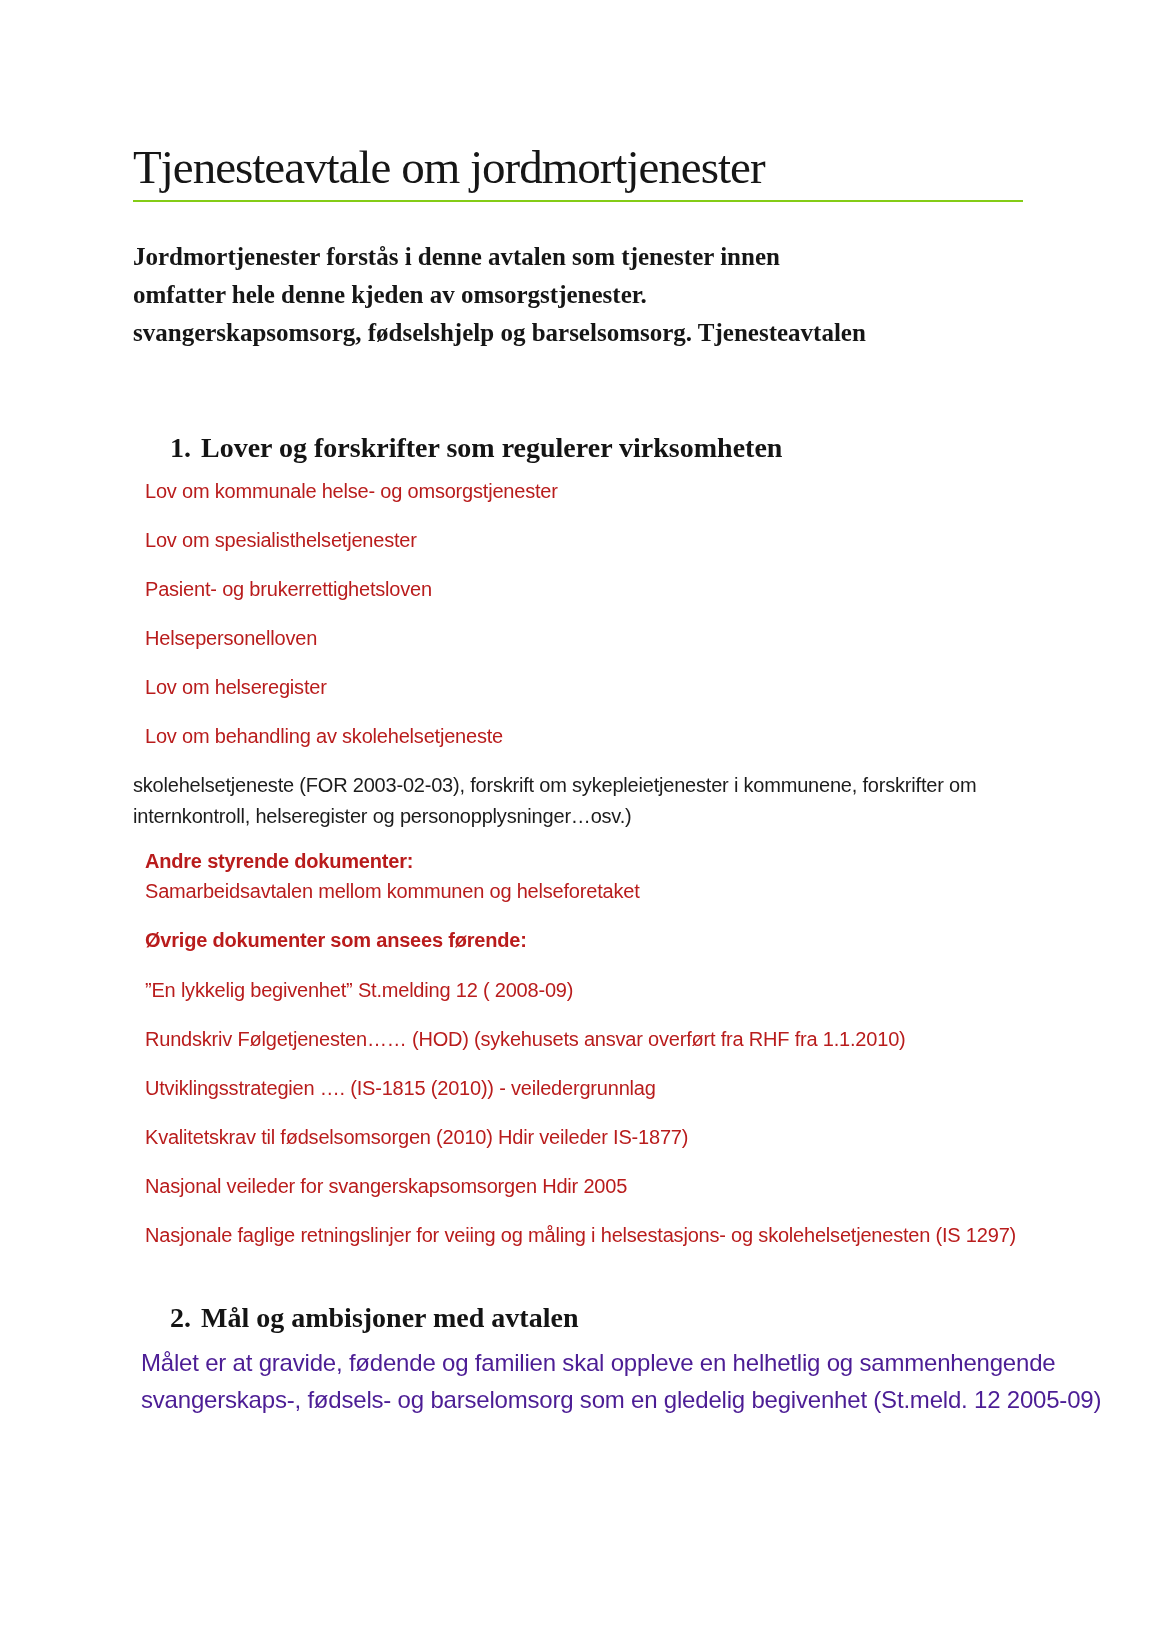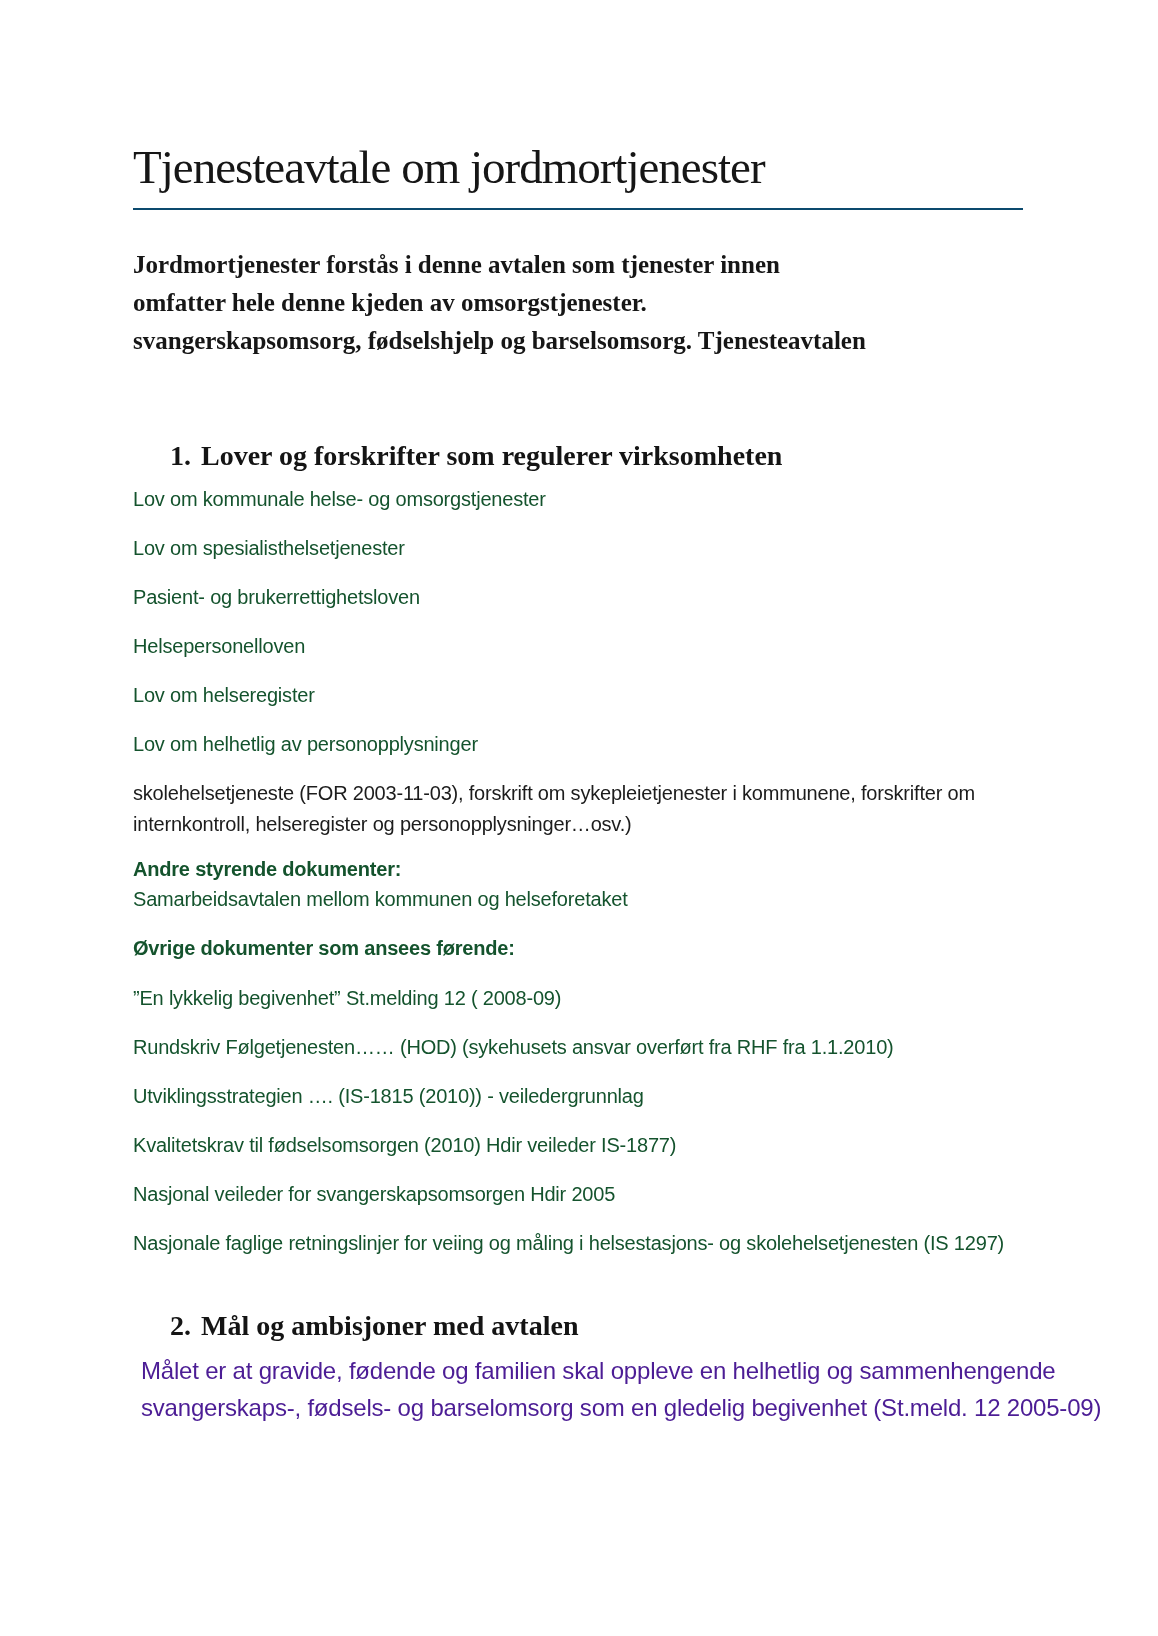--- a/index.html
+++ b/index.html
@@ -14,22 +14,22 @@
     box-sizing: border-box;
     background: #ffffff;
     color: #1a1a1a;
     padding: 140px 135px 0 133px;
     overflow: hidden;
     font-family: "Liberation Sans", "DejaVu Sans", sans-serif;
   }
 
   
   .title-block {
-    border-bottom: 2px solid #0c4a6e;
-    padding-bottom: 13px;
+    border-bottom: 2px solid #84cc16;
+    padding-bottom: 5px;
   }
   .doc-title {
     font-family: "Liberation Serif", "DejaVu Serif", serif;
     font-weight: 400;
     font-size: 47px;
     line-height: 55px;
     letter-spacing: -1px;
     color: #161616;
     white-space: nowrap;
   }
@@ -60,22 +60,22 @@
     min-width: 31px;
   }
   .heading-1 { margin-top: 78px; }
   .heading-2 { margin-top: 50px; margin-bottom: 6px; }
 
   
   .body-p {
     font-size: 20px;
     line-height: 30px;
     letter-spacing: -0.2px;
-    margin: 0 0 18px 0;
-    color: #14532d;
+    margin: 0 0 18px 12px;
+    color: #b91c1c;
   }
   .body-p.tight { margin-bottom: 0; }
   .body-p.bold { font-weight: 700; }
   .body-p.gap-after { margin-bottom: 20px; }
   .body-p.item { margin-bottom: 19px; }
   .body-p.nowrap { white-space: nowrap; }
 
   .multiline {
     font-size: 20px;
     line-height: 31px;
@@ -111,24 +111,24 @@
 
   <h2 class="section-heading heading-1">
     <span class="h-num">1.</span><span>Lover og forskrifter som regulerer virksomheten</span>
   </h2>
 
   <p class="body-p item">Lov om kommunale helse- og omsorgstjenester</p>
   <p class="body-p item">Lov om spesialisthelsetjenester</p>
   <p class="body-p item">Pasient- og brukerrettighetsloven</p>
   <p class="body-p item">Helsepersonelloven</p>
   <p class="body-p item">Lov om helseregister</p>
-  <p class="body-p item">Lov om helhetlig av personopplysninger</p>
+  <p class="body-p item">Lov om behandling av skolehelsetjeneste</p>
 
   <p class="multiline">
-    <span class="line">skolehelsetjeneste (FOR 2003-11-03), forskrift om sykepleietjenester i kommunene, forskrifter om</span>
+    <span class="line">skolehelsetjeneste (FOR 2003-02-03), forskrift om sykepleietjenester i kommunene, forskrifter om</span>
     <span class="line">internkontroll, helseregister og personopplysninger…osv.)</span>
   </p>
 
   <p class="body-p bold tight">Andre styrende dokumenter:</p>
   <p class="body-p item">Samarbeidsavtalen mellom kommunen og helseforetaket</p>
 
   <p class="body-p bold gap-after">Øvrige dokumenter som ansees førende:</p>
 
   <p class="body-p item">”En lykkelig begivenhet” St.melding 12 ( 2008-09)</p>
   <p class="body-p item">Rundskriv Følgetjenesten…… (HOD) (sykehusets ansvar overført fra RHF fra 1.1.2010)</p>

